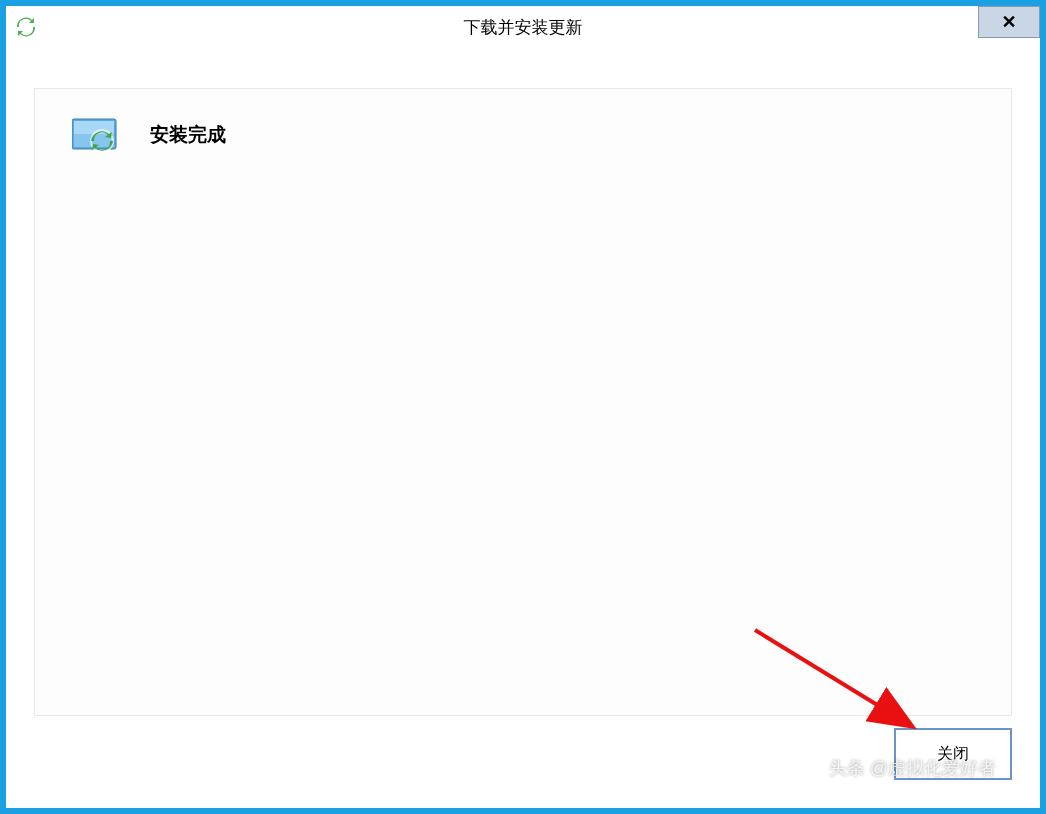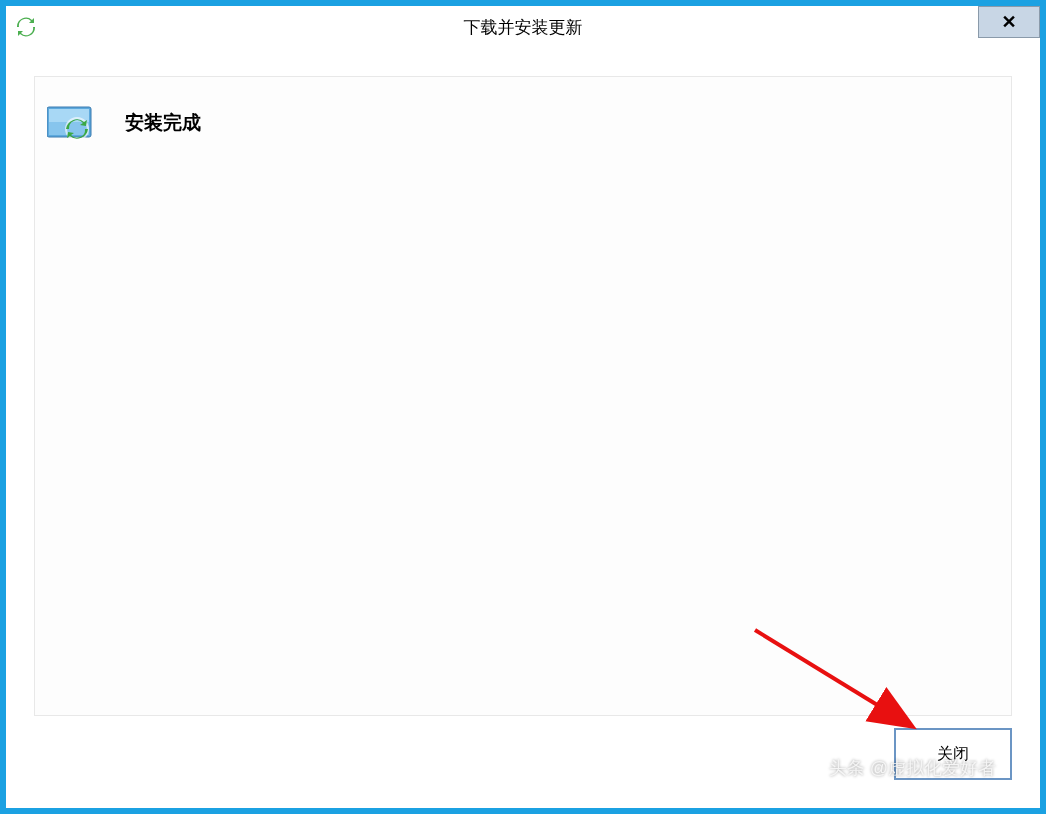--- a/index.html
+++ b/index.html
@@ -19,20 +19,21 @@
     
     .window {
       position: absolute;
       top: 6px;
       left: 6px;
       right: 6px;
       bottom: 6px;
       background: #ffffff;
       display: flex;
       flex-direction: column;
+      gap: 12px;
     }
     
     .titlebar {
       height: 42px;
       background: #ffffff;
       display: flex;
       align-items: center;
       position: relative;
       border-bottom: none;
     }
@@ -74,21 +75,21 @@
       flex: 1;
       padding: 28px 28px 20px 28px;
       display: flex;
       flex-direction: column;
     }
     
     .content-panel {
       flex: 1;
       border: 1px solid #e8e8e8;
       background: #fdfdfd;
-      padding: 28px 12px;
+      padding: 28px 37px;
       position: relative;
     }
     
     .status-row {
       display: flex;
       align-items: center;
       gap: 30px;
     }
     
     .update-icon {

